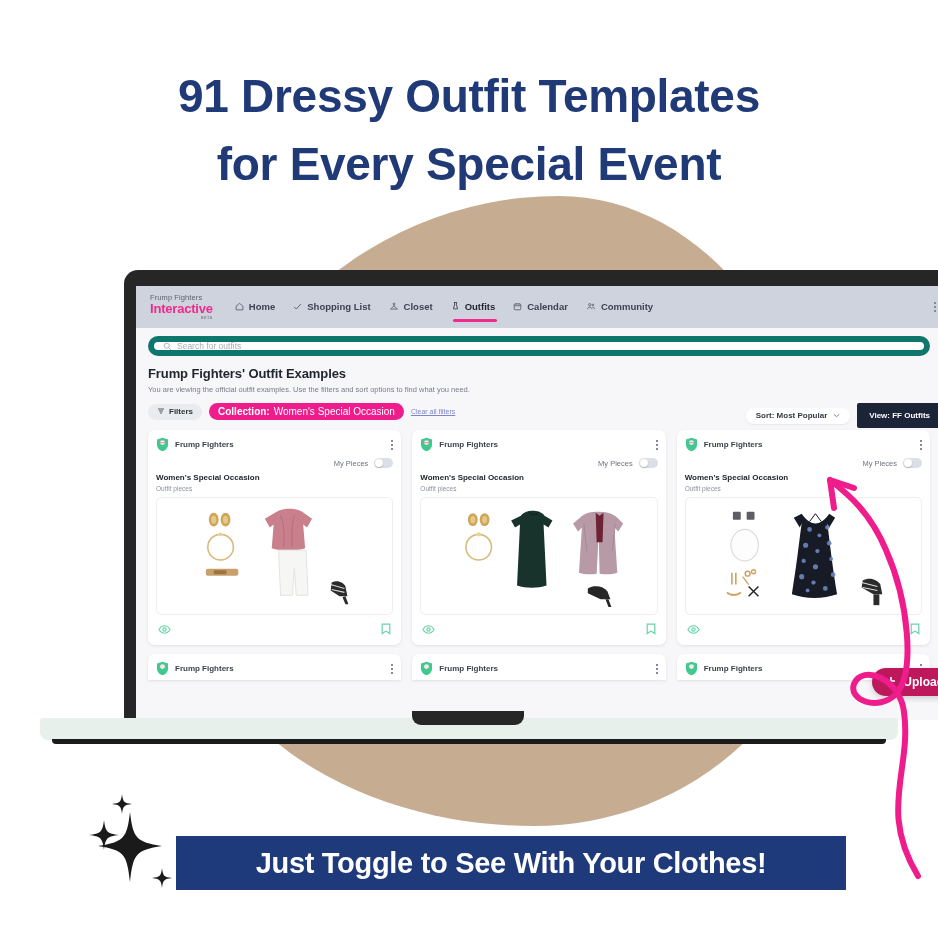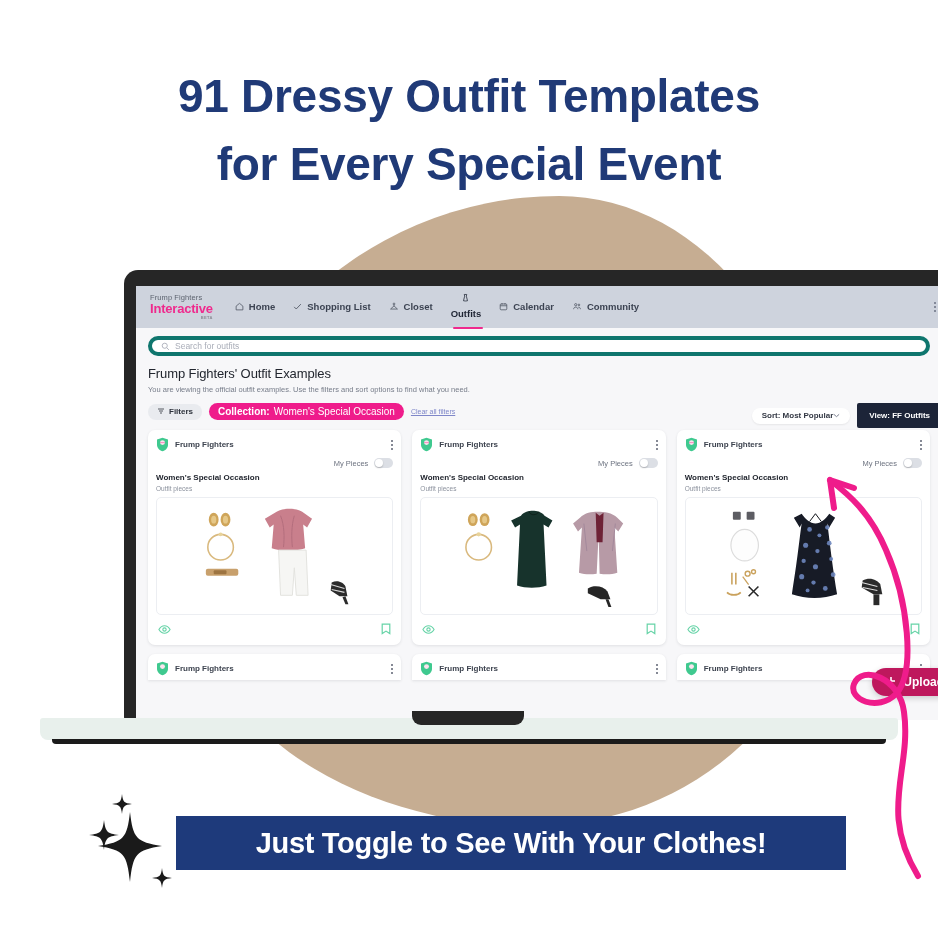--- a/index.html
+++ b/index.html
@@ -80,46 +80,46 @@
   .logo .l1 { font-size: 7.5px; color: #5e6470; letter-spacing: .1px; }
   .logo .l2 { font-size: 13px; color: #ef2a8d; font-weight: bold; letter-spacing: -.2px; }
   .logo .l3 { font-size: 4px; color: #8d8d96; font-weight: bold; text-align: right; letter-spacing: .4px; }
 
   .navitems { display: flex; align-items: center; gap: 18px; }
   .navitem {
     display: flex; align-items: center; gap: 5px;
     font-size: 9.5px; color: #3c4352; font-weight: bold;
     position: relative; padding-bottom: 2px;
   }
-  .navitem.active { color: #1e2433; flex-direction: column; }
+  .navitem.active { color: #1e2433; }
   .navitem.active::after {
     content: ""; position: absolute;
     left: 2px; right: -2px; bottom: -8px;
     height: 2.5px; background: #ef2a8d; border-radius: 2px;
   }
   .navitem svg { display: block; }
   .nav-kebab {
     position: absolute; right: 6px; top: 50%; transform: translateY(-50%);
     display: flex; flex-direction: column; gap: 2px;
   }
   .nav-kebab i { width: 2px; height: 2px; background: #6a7082; border-radius: 50%; display: block; }
 
   
   .searchwrap { padding: 8px 12px 4px 12px; }
   .searchbar {
     height: 20px; background: #fff;
-    border: 4px solid #0f766e; border-radius: 11px;
+    border: 6px solid #0f766e; border-radius: 11px;
     display: flex; align-items: center; gap: 5px;
     padding: 0 9px;
   }
   .searchbar .ph { font-size: 8.5px; color: #a9adb8; }
 
   
   .pagehead { padding: 6px 12px 0 12px; }
-  .pagetitle { font-size: 13px; color: #22262f; font-weight: normal; letter-spacing: -.1px; }
+  .pagetitle { font-size: 13px; color: #22262f; font-weight: bold; letter-spacing: -.1px; }
   .pagesub { font-size: 7.5px; color: #777d8a; margin-top: 4px; }
 
   
   .filterrow {
     display: flex; align-items: center;
     padding: 9px 0 0 12px; gap: 7px;
     position: relative;
   }
   .btn-filters {
     display: flex; align-items: center; gap: 4px;
@@ -131,21 +131,21 @@
     padding: 3px 9px; font-size: 10px; color: #fff;
     display: flex; align-items: center; gap: 4px; white-space: nowrap;
   }
   .chip-collection b { font-weight: bold; }
   .chip-collection span.v { font-weight: normal; }
   .clearlink { font-size: 7px; color: #7f87c9; text-decoration: underline; }
   .rightctl { position: absolute; right: 0; top: 9px; display: flex; align-items: center; gap: 7px; }
   .btn-sort {
     background: #fff; border-radius: 10px; padding: 3.5px 10px;
     font-size: 8px; color: #333844; font-weight: bold;
-    display: flex; align-items: center; 
+    display: flex; align-items: center; gap: 6px;
     box-shadow: 0 1px 2px rgba(0,0,0,.07);
     white-space: nowrap;
   }
   .btn-view {
     background: #1c2438; border-radius: 2px; padding: 8px 12px;
     font-size: 8px; color: #fff; font-weight: bold; white-space: nowrap;
   }
 
   
   .grid {
@@ -208,21 +208,21 @@
     background: #fff; border-radius: 7px 7px 0 0;
     box-shadow: 0 1px 3px rgba(20,25,40,.10);
     padding: 7px 8px; height: 26px; overflow: hidden;
   }
 
   
   .sparkles { position: absolute; left: 78px; top: 790px; width: 120px; height: 110px; z-index: 6; }
 
   
   .banner {
-    position: absolute; left: 176px; top: 816px;
+    position: absolute; left: 176px; top: 836px;
     width: 670px; height: 54px;
     background: #1e3a7b;
     display: flex; align-items: center; justify-content: center;
     z-index: 7;
     text-align: center;
   }
   .banner span {
     color: #fff; font-weight: bold; font-size: 29px; letter-spacing: -.3px;
   }
 

